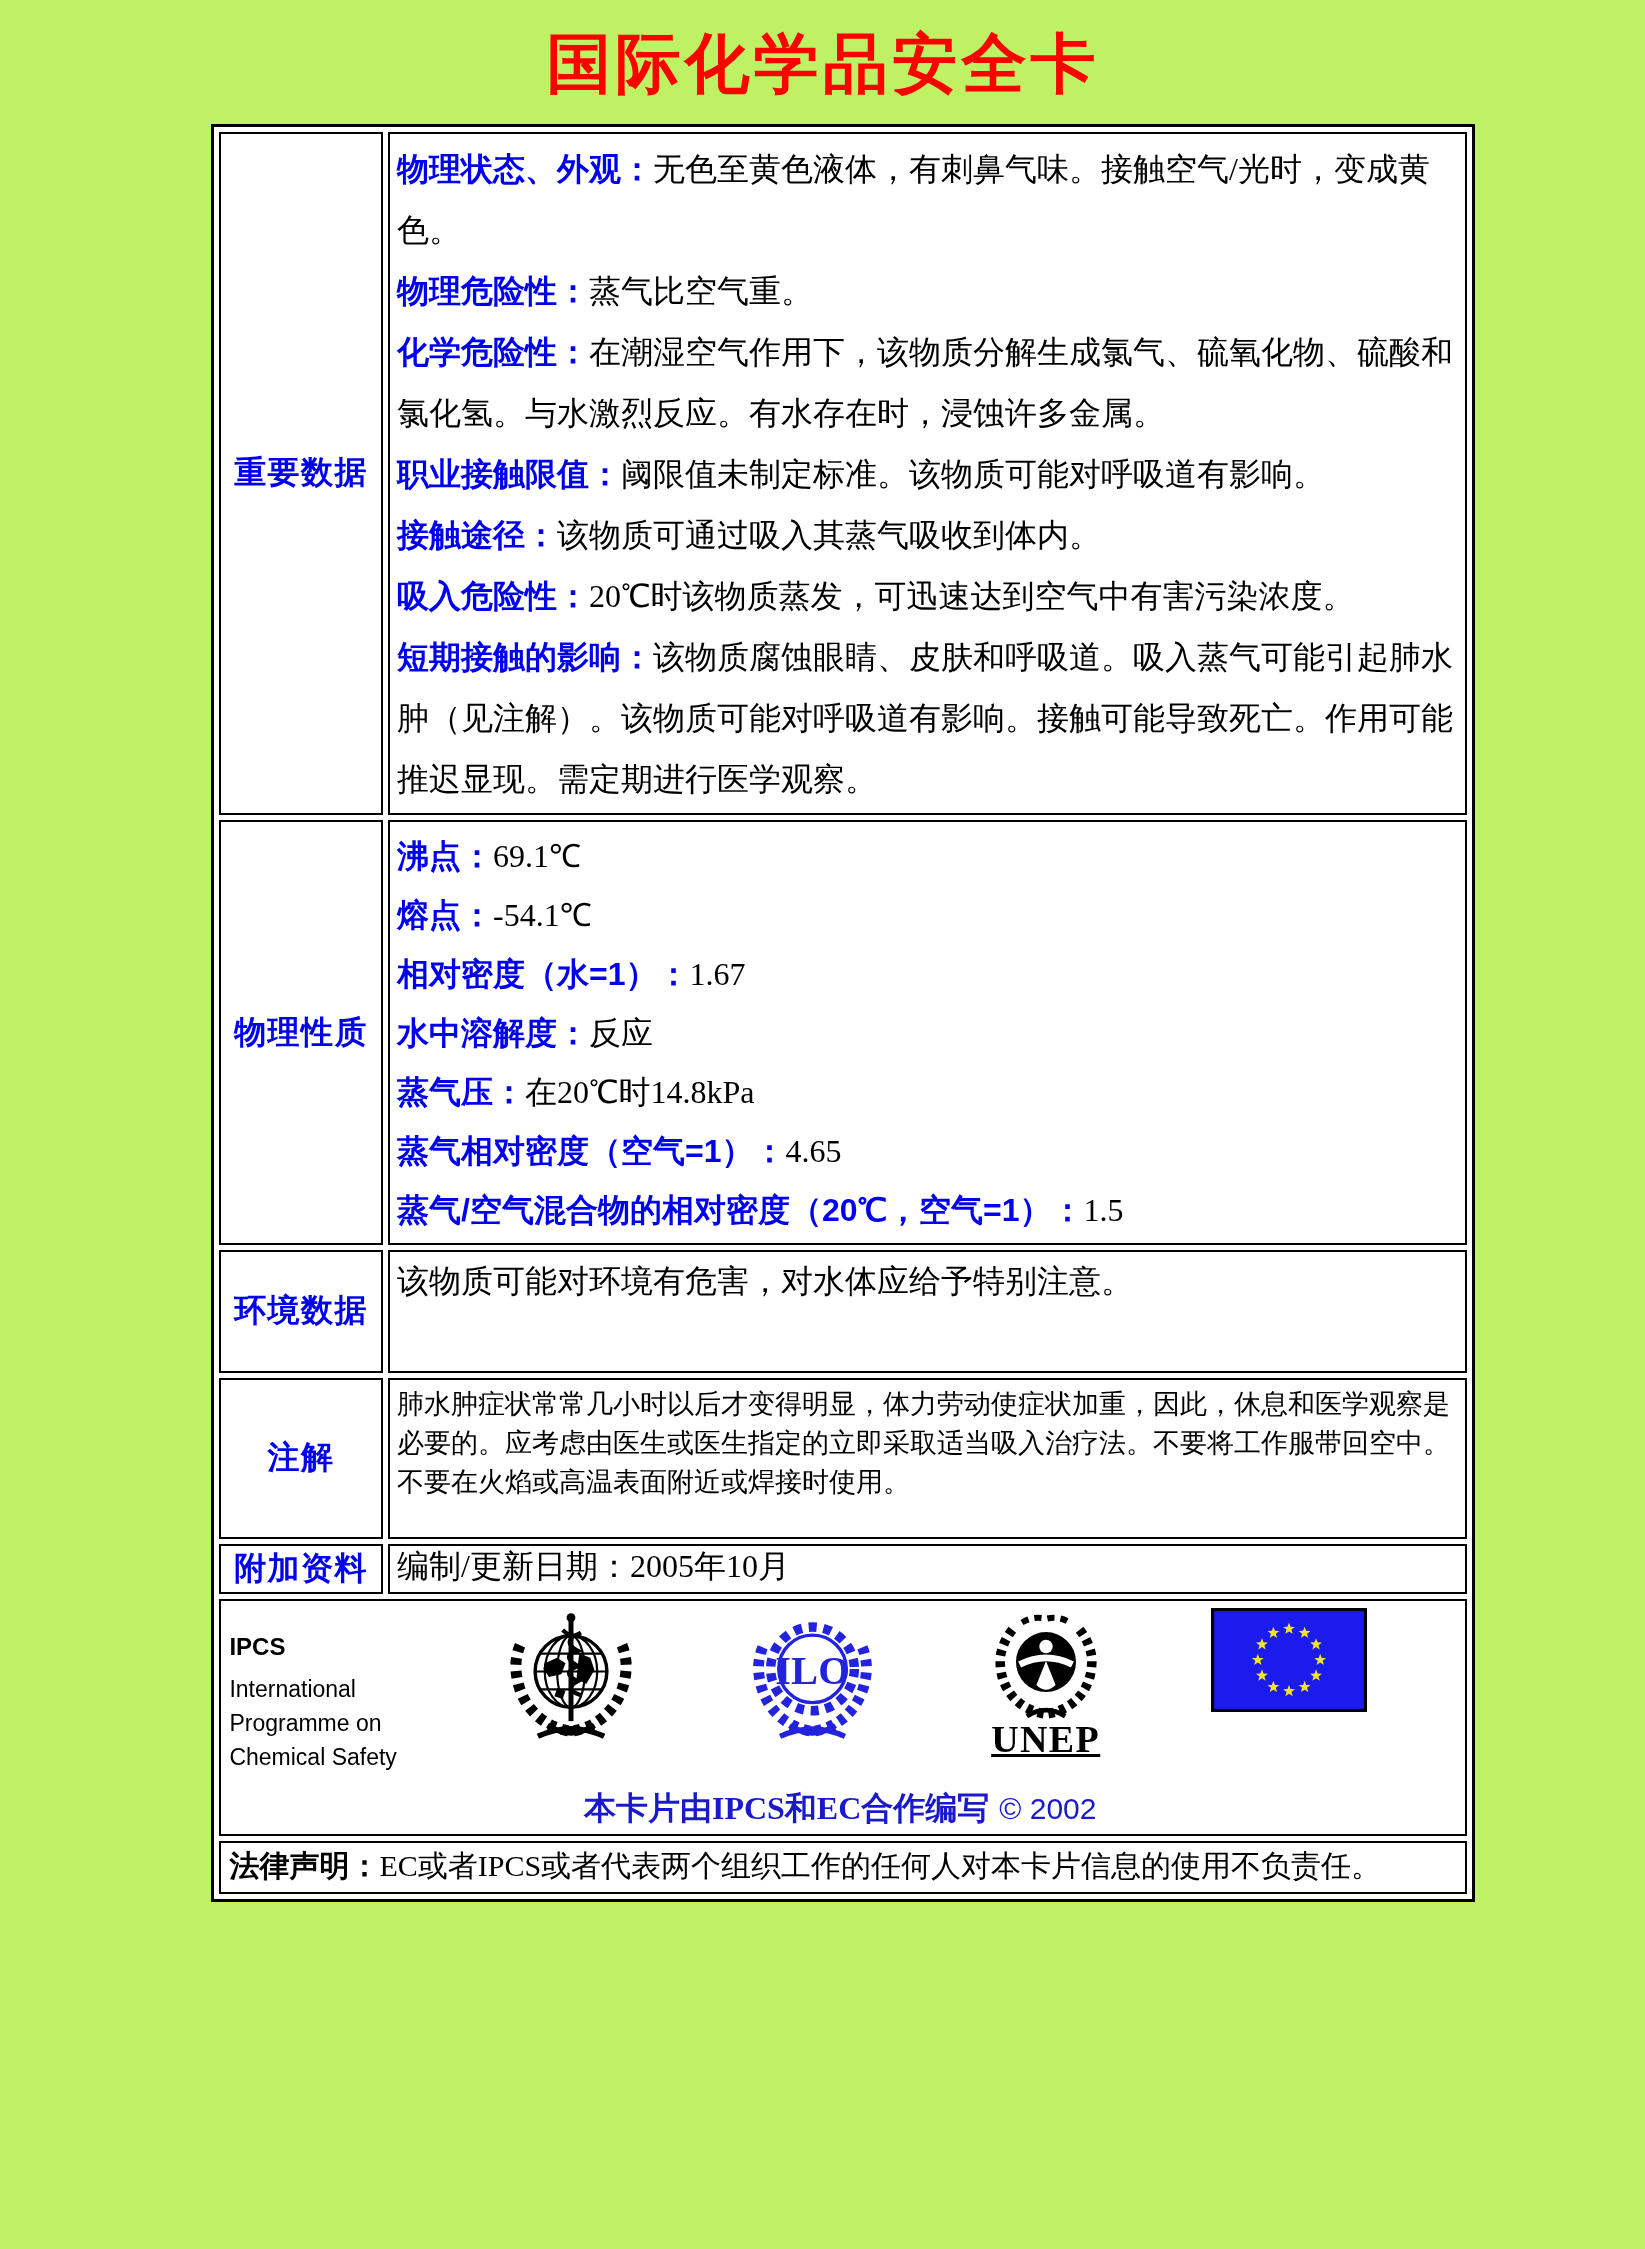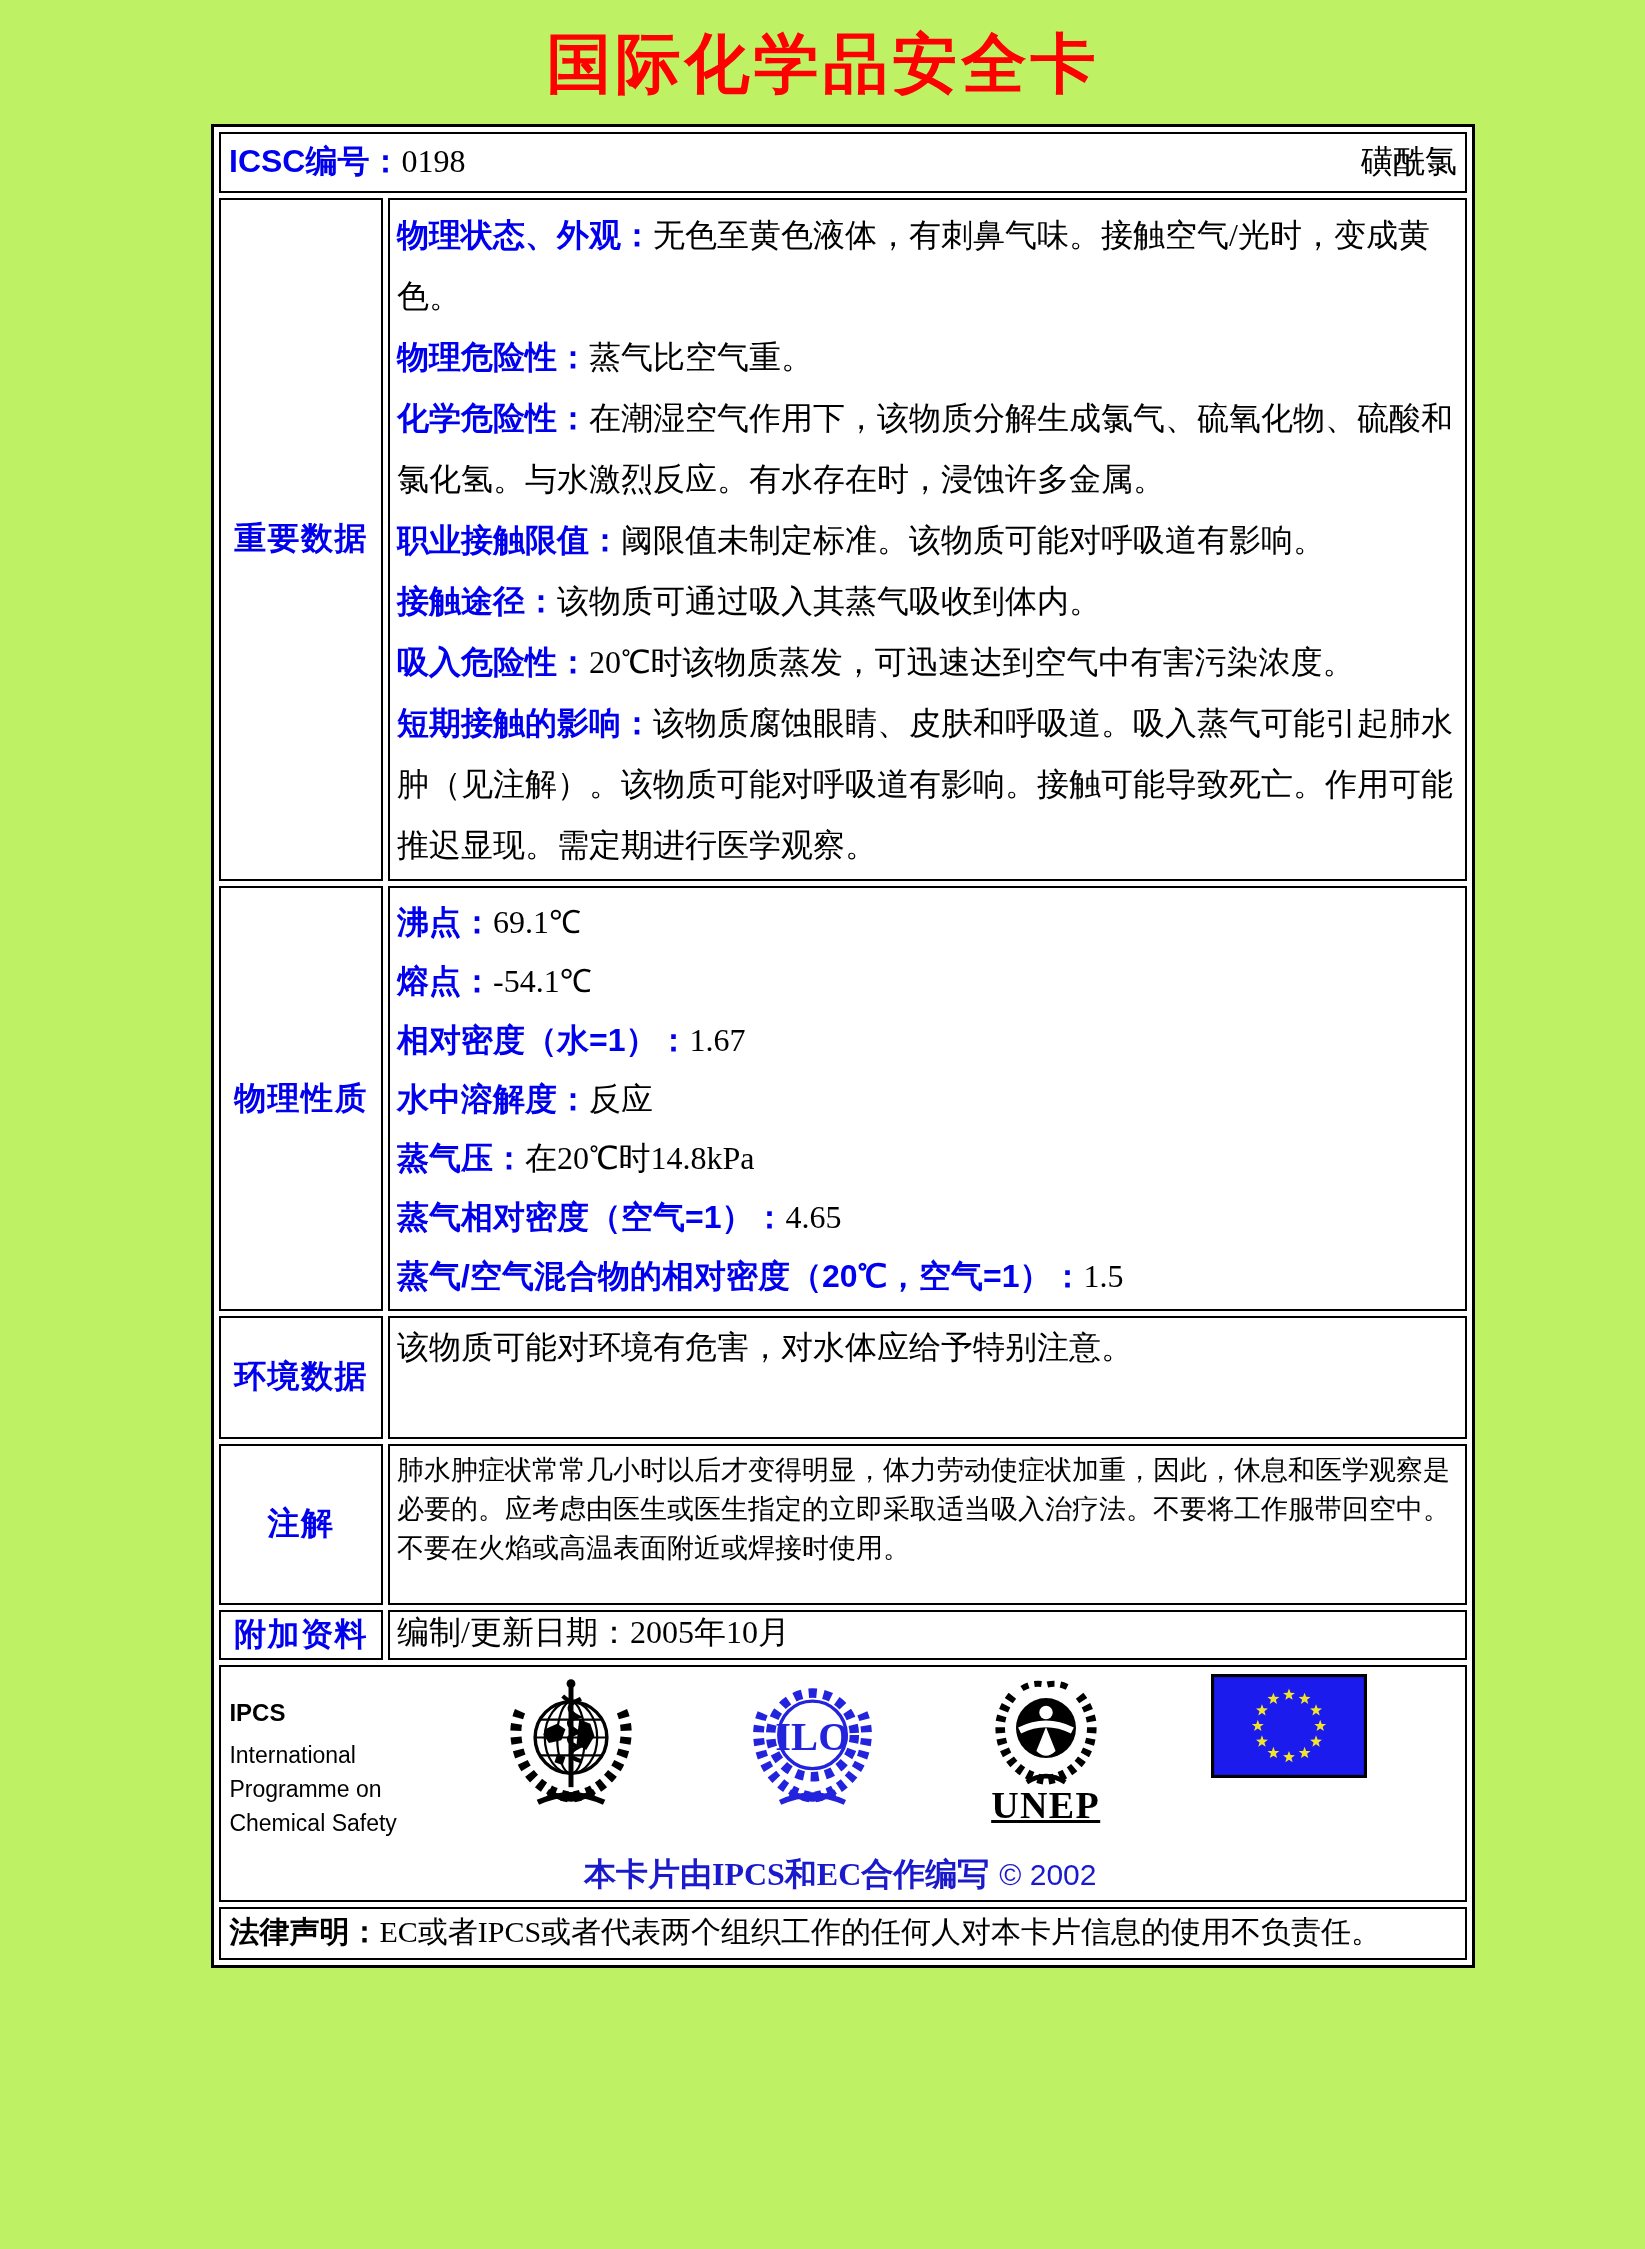--- a/index.html
+++ b/index.html
@@ -93,30 +93,20 @@
 
   <div class="title">国际化学品安全卡</div>
 
   <table class="card">
     <colgroup>
         <col class="c1">
         <col>
       </colgroup>
 
     <tbody>
-        <tr>
-      <td colspan="2" class="hdr">
-        <div class="hdrflex">
-          <div>
-            <span class="blab">ICSC编号：</span><span class="serif">0198</span>
-          </div>
-          <div class="serif">磺酰氯</div>
-        </div>
-      </td>
-    </tr>
 
     <tr>
       <td class="lbl">重要数据</td>
       <td class="content r2c">
         <div class="para"><span class="blab">物理状态、外观：</span><span>无色至黄色液体，有刺鼻气味。接触空气/光时，变成黄色。</span></div>
         <div class="para"><span class="blab">物理危险性：</span><span>蒸气比空气重。</span></div>
         <div class="para"><span class="blab">化学危险性：</span><span>在潮湿空气作用下，该物质分解生成氯气、硫氧化物、硫酸和氯化氢。与水激烈反应。有水存在时，浸蚀许多金属。</span></div>
         <div class="para"><span class="blab">职业接触限值：</span><span>阈限值未制定标准。该物质可能对呼吸道有影响。</span></div>
         <div class="para"><span class="blab">接触途径：</span><span>该物质可通过吸入其蒸气吸收到体内。</span></div>
         <div class="para"><span class="blab">吸入危险性：</span><span>20℃时该物质蒸发，可迅速达到空气中有害污染浓度。</span></div>

